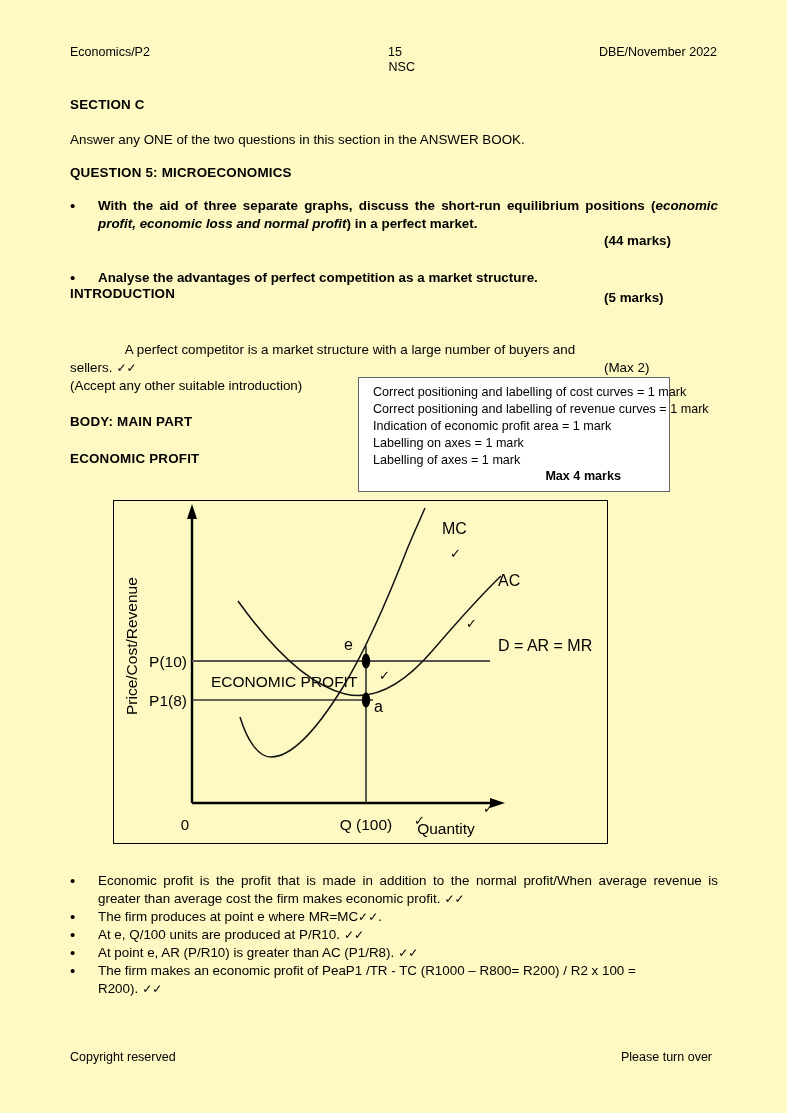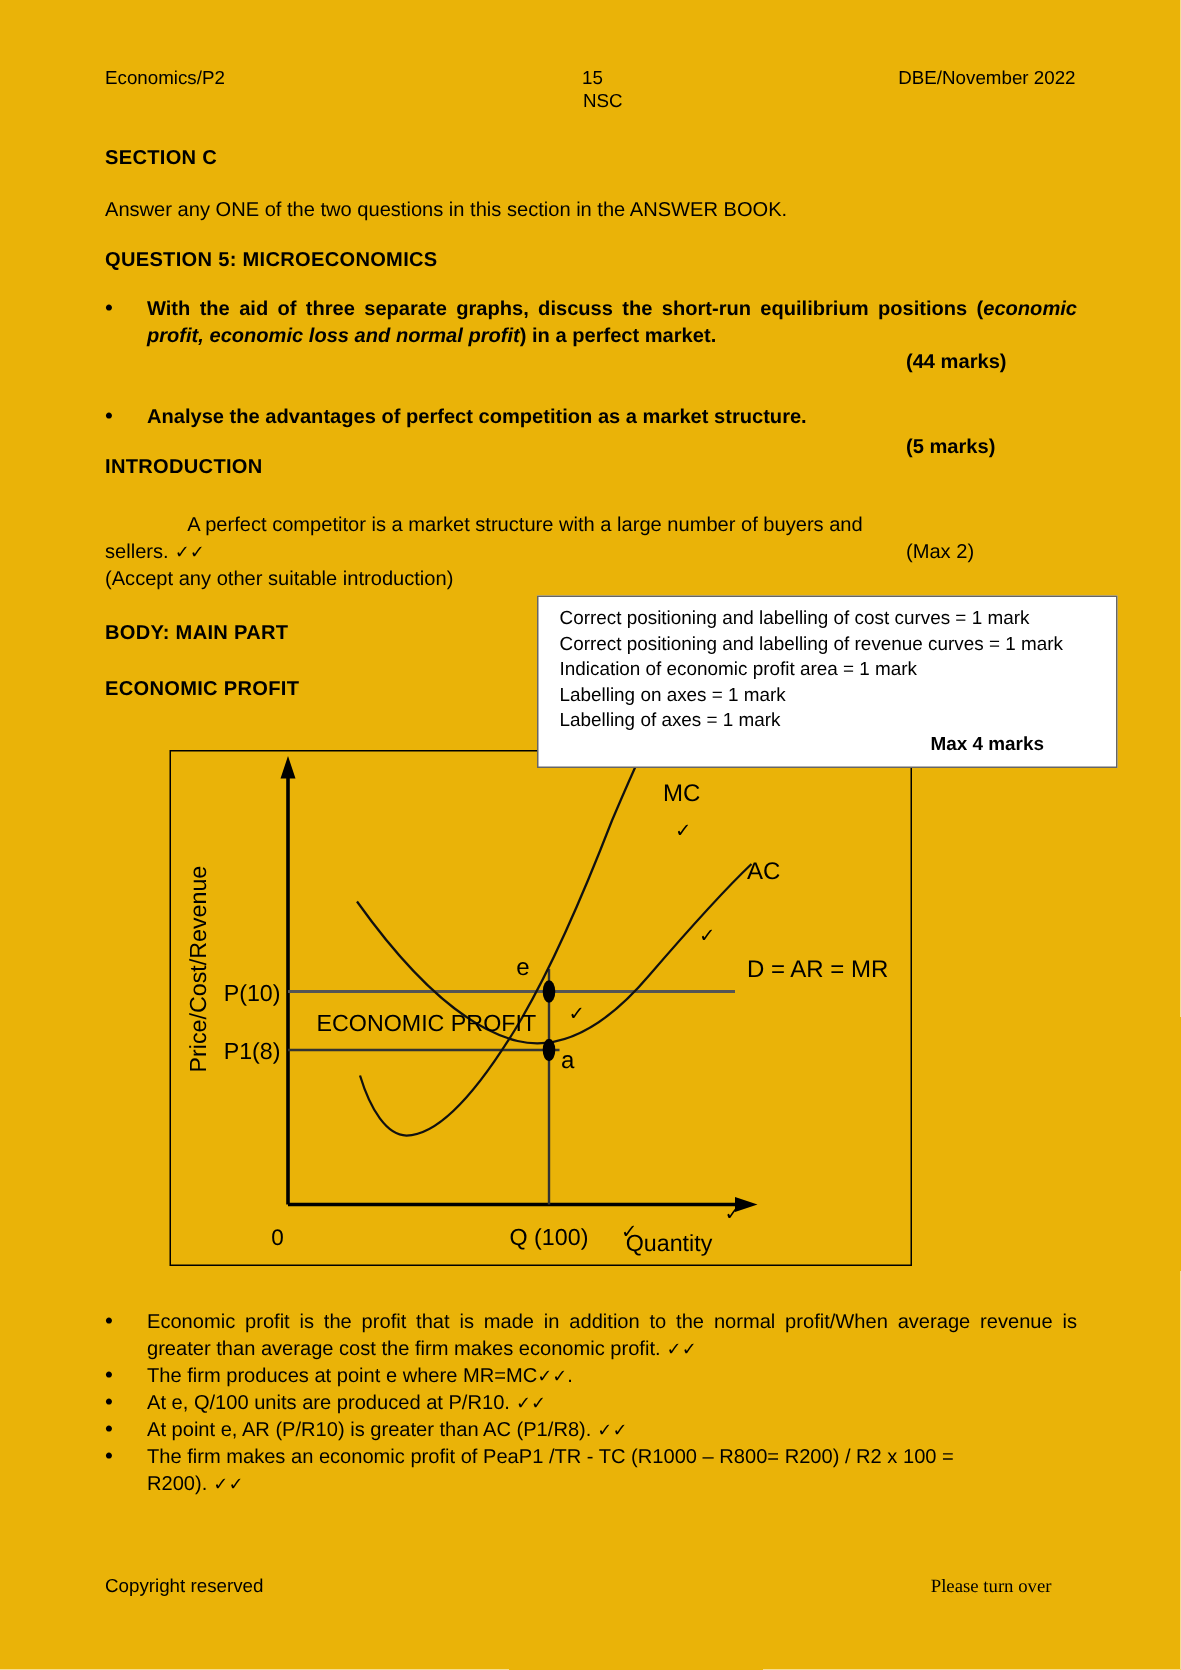--- a/index.html
+++ b/index.html
@@ -8,21 +8,21 @@
     background: #ffffff;
   }
   body {
     font-family: "Liberation Sans", sans-serif;
     color: #000000;
   }
   .page {
     position: relative;
     width: 787px;
     height: 1113px;
-    background: #eab308;
+    background: #fef9c3;
     overflow: hidden;
   }
 
   
   .runhead {
     position: absolute;
     top: 45px;
     left: 70px;
     width: 647px;
     font-size: 12.5px;
@@ -73,22 +73,22 @@
     font-size: 13.4px;
     font-weight: bold;
   }
 
   .tick { font-size: 12px; }
 
   
   .rubric {
     position: absolute;
     left: 358px;
-    top: 397px;
-    width: 387px;
+    top: 377px;
+    width: 312px;
     height: 115px;
     border: 1px solid #666;
     background: #ffffff;
     box-sizing: border-box;
     z-index: 5;
   }
   .rubric .rline {
     position: absolute;
     left: 14px;
     font-size: 12.6px;
@@ -127,21 +127,21 @@
 
   
   .footer {
     position: absolute;
     left: 70px;
     top: 1050px;
     width: 647px;
     font-size: 12.5px;
   }
   .footer .fl { position: absolute; left: 0;  top: 0; }
-  .footer .fr { position: absolute; right: 16px; top: 0; font-family: Liberation Serif, serif; }
+  .footer .fr { position: absolute; right: 5px; top: 0; }
 </style>
 </head>
 <body>
 
 <div class="page">
 
   <div class="runhead">
     <span class="left">Economics/P2</span>
     <span class="center">15</span>
     <span class="nsc">NSC</span>
@@ -159,21 +159,21 @@
     <span class="btxt bold"><span>With the aid of three separate graphs, discuss the short-run equilibrium positions (</span><span class="ital">economic profit, economic loss and normal profit</span><span>) in a perfect market.</span></span>
   </div>
   <div class="marks" style="left:604px; top:233px;">(44 marks)</div>
 
   <div class="bullet" style="left:70px; top:269px; width:648px;">
     <span class="dot">•</span>
     <span class="btxt bold">Analyse the advantages of perfect competition as a market structure.</span>
   </div>
   <div class="marks" style="left:604px; top:290px;">(5 marks)</div>
 
-  <div class="sechead" style="left:70px; top:303px;">INTRODUCTION</div>
+  <div class="sechead" style="left:70px; top:286px;">INTRODUCTION</div>
 
   <div class="blk" style="left:70px; top:341px; width:560px;text-align:center;">A perfect competitor is a market structure with a large number of buyers and</div>
 
   <div class="blk" style="left:70px; top:359px;"><span>sellers.</span><span class="tick" style="margin-left:4px;">✓✓</span></div>
 
   <div class="blk" style="left:604px; top:359px;">(Max 2)</div>
 
   <div class="blk" style="left:70px; top:377px;">(Accept any other suitable introduction)</div>
 
   <div class="sechead" style="left:70px; top:414px;">BODY:  MAIN PART</div>

